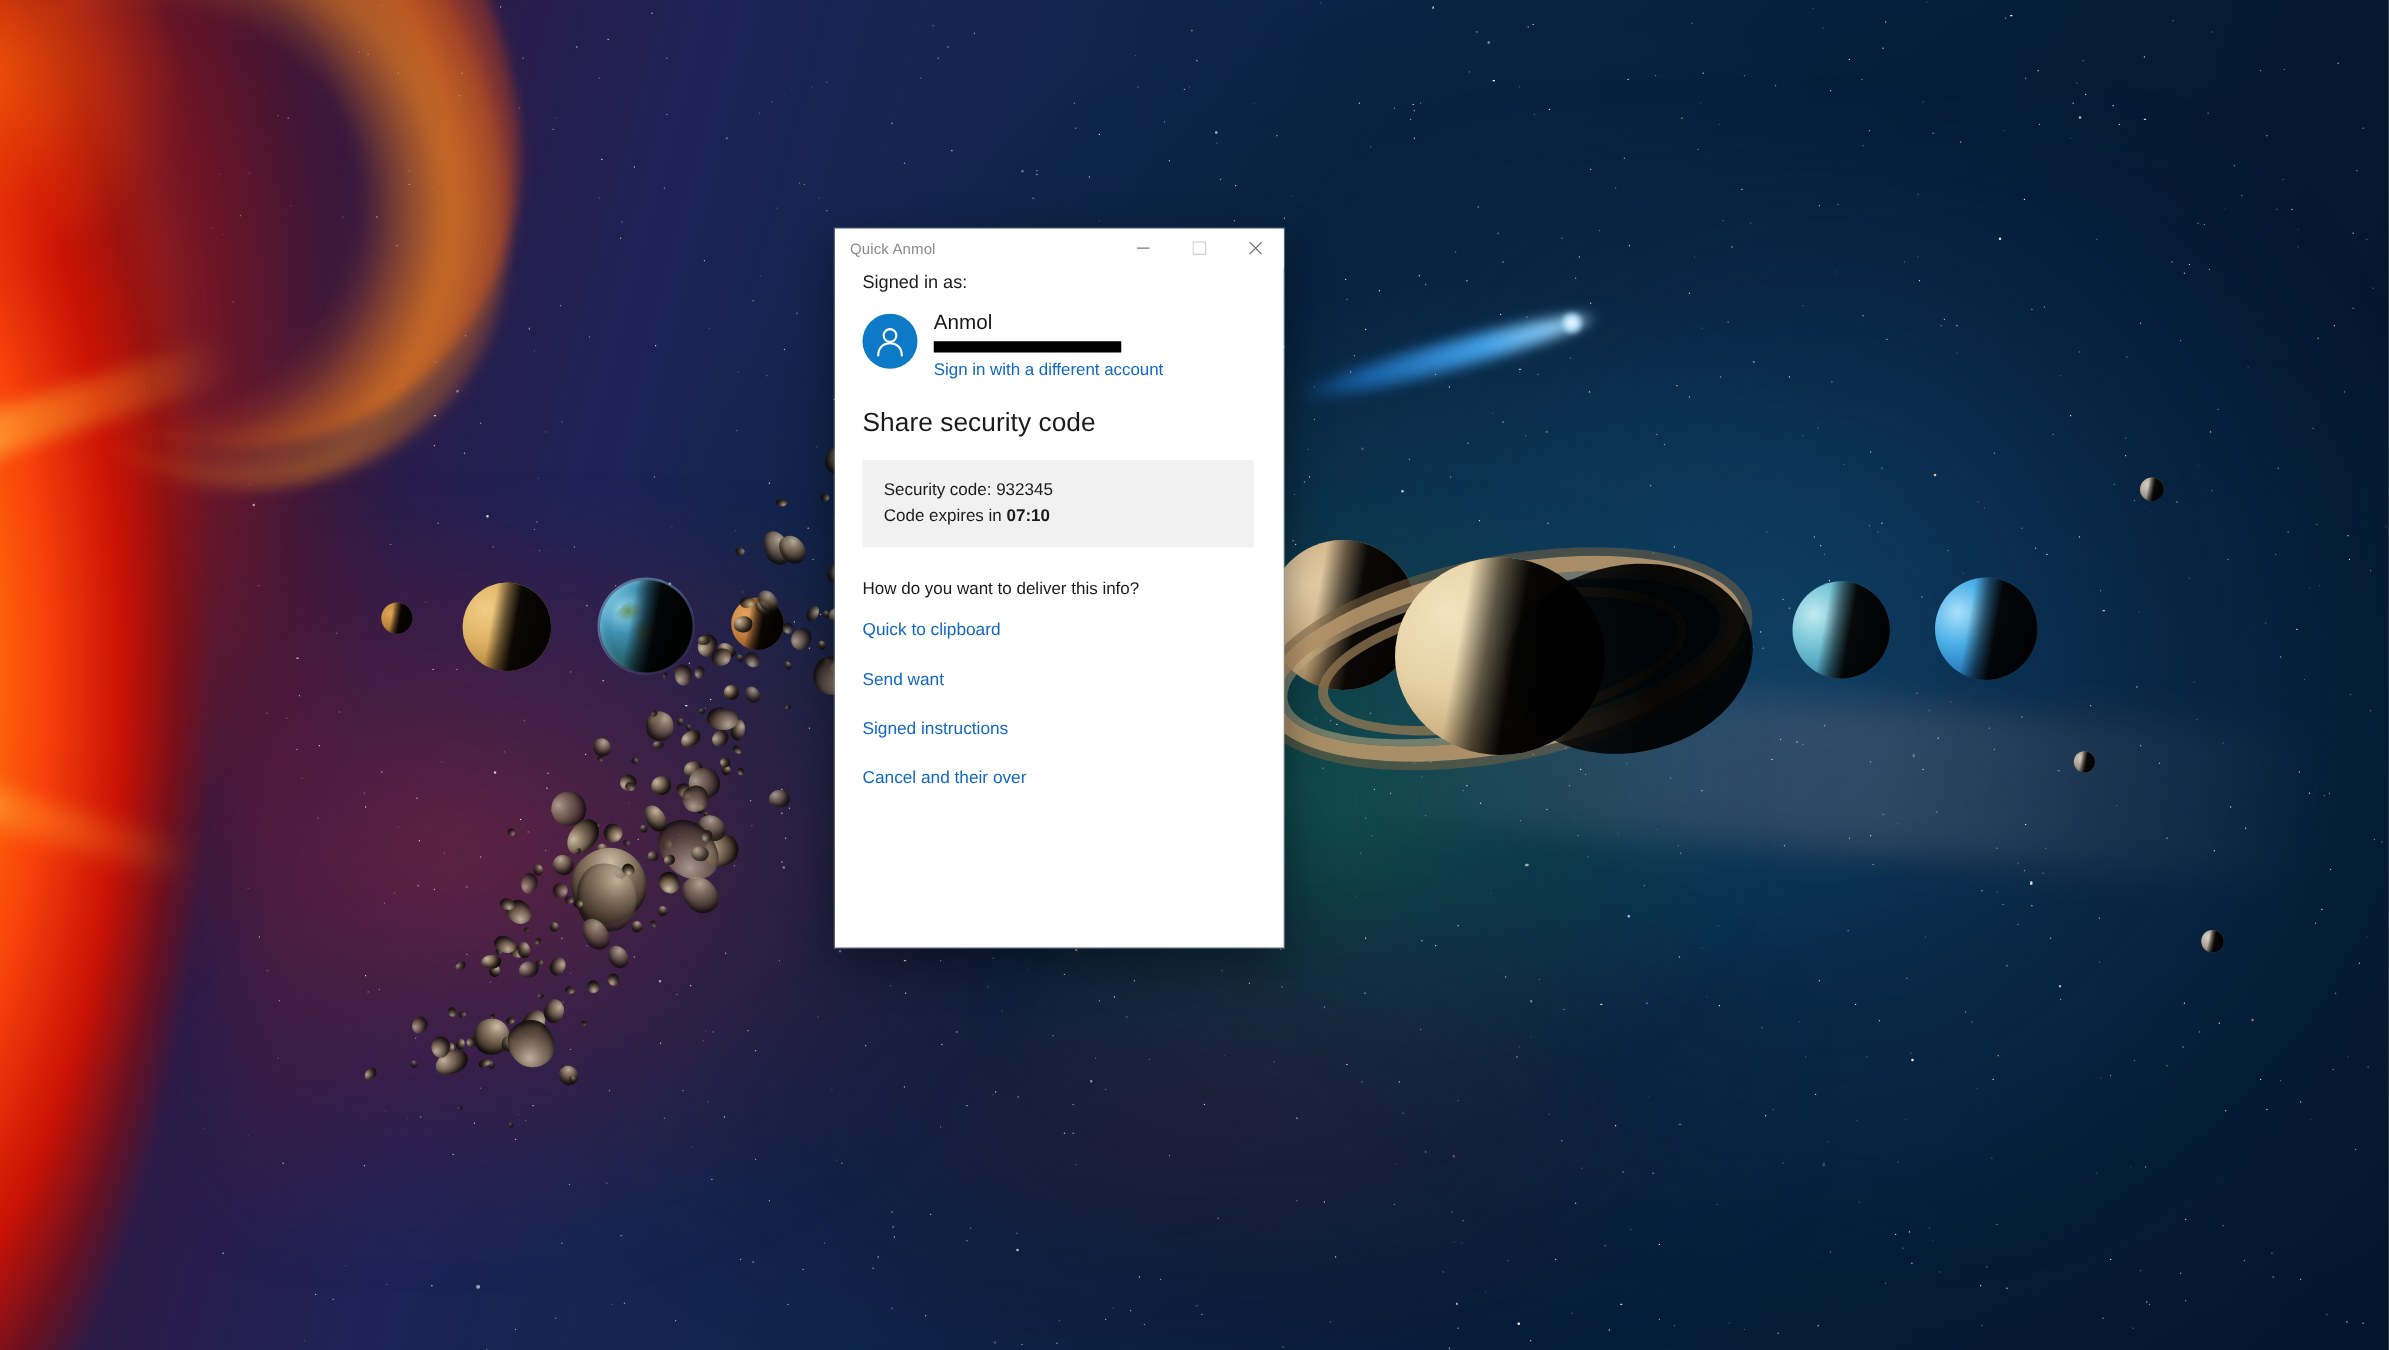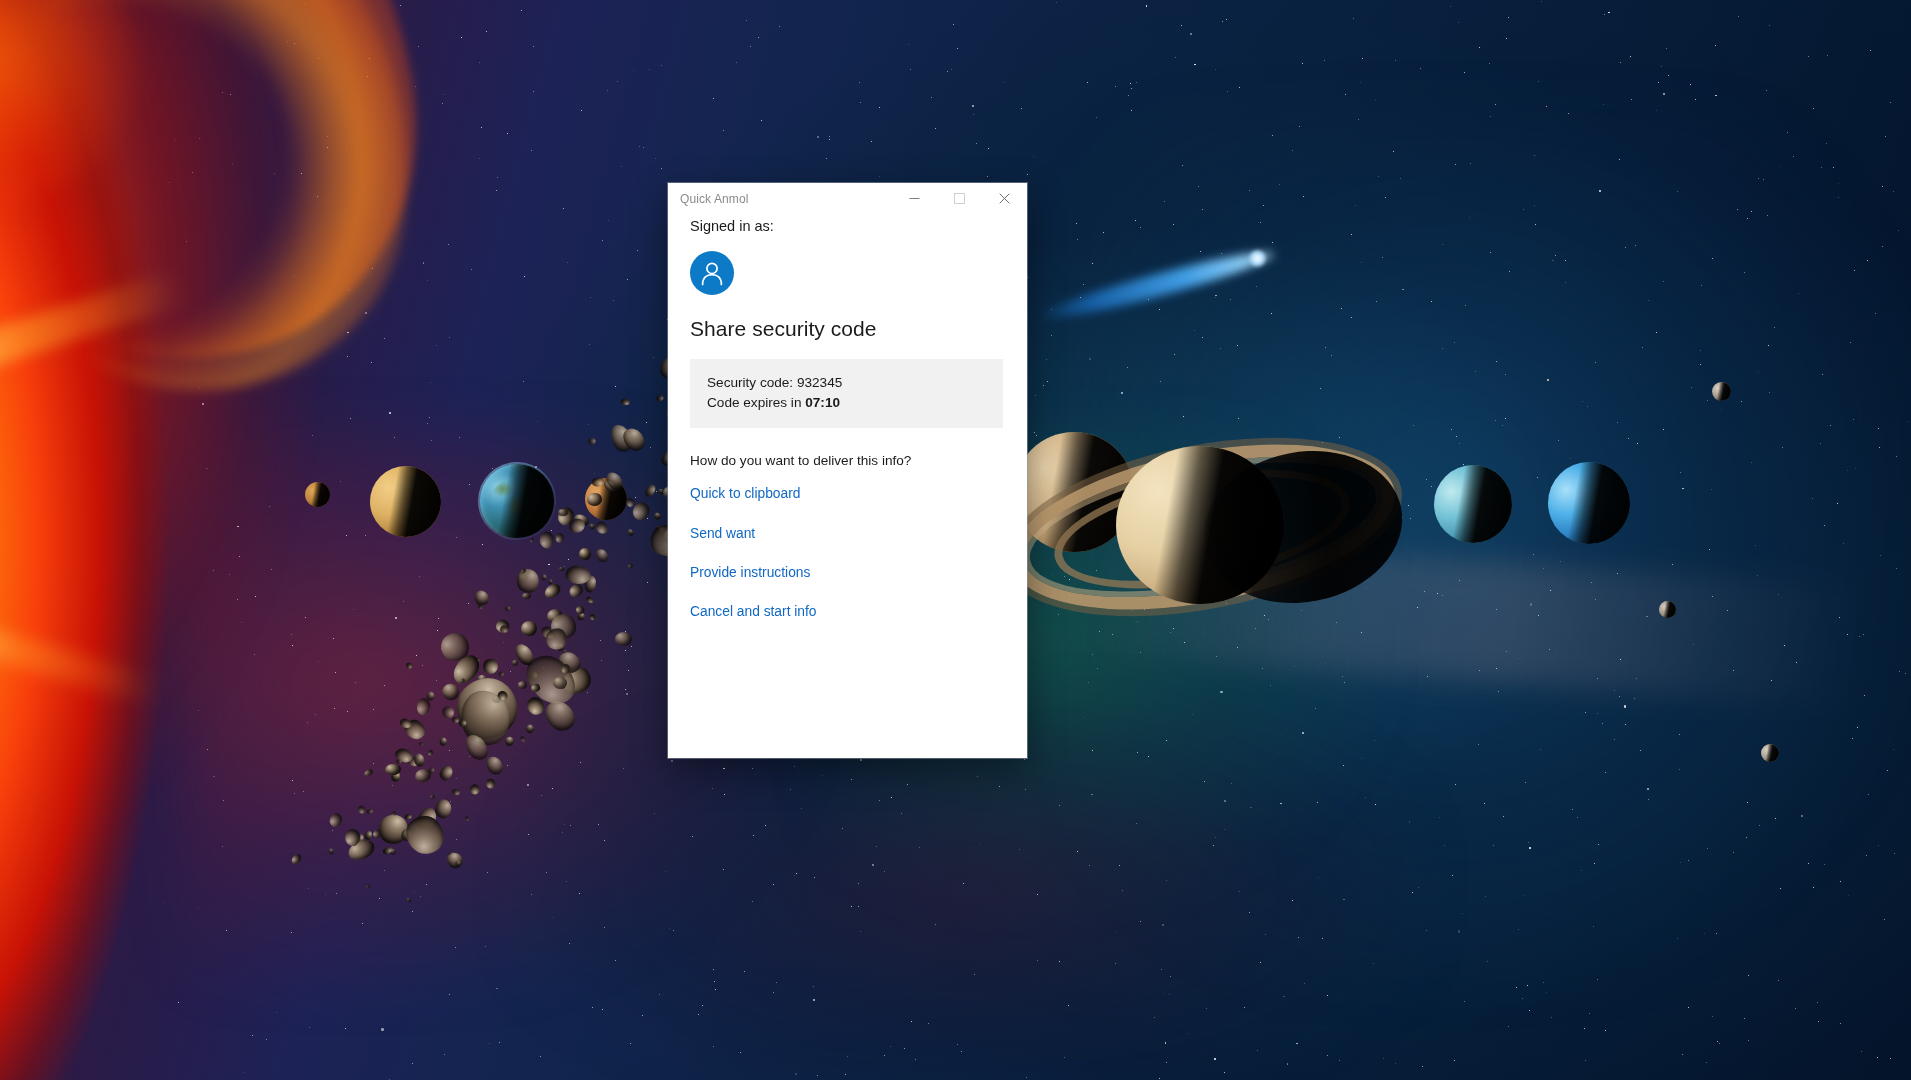--- a/index.html
+++ b/index.html
@@ -1726,38 +1726,43 @@
 
       <div id="account-row">
         <div id="avatar">
           <span>
             <svg width="28" height="28" viewBox="0 0 28 28" aria-hidden="true">
               <circle cx="14" cy="9.4" r="5.1" fill="none" stroke="#ffffff" stroke-width="1.7"></circle>
               <path d="M4.6 25.4 C4.6 18.6 9.0 15.6 14 15.6 C19 15.6 23.4 18.6 23.4 25.4" fill="none" stroke="#ffffff" stroke-width="1.7" stroke-linecap="round"></path>
             </svg>
           </span>
         </div>
+        <div id="account-details">
+          <div id="account-name">Anmol</div>
+          <div id="account-email-redacted"></div>
+          <a id="link-different-account" href="#">Sign in with a different account</a>
+        </div>
       </div>
 
       <h1 id="share-heading">Share security code</h1>
 
 
       <div id="security-code-box">
         <div id="security-code-line">Security code: 932345</div>
         <div id="code-expiry-line">
           <span>Code expires in</span>
           <b>07:10</b>
         </div>
       </div>
 
       <div id="deliver-question">How do you want to deliver this info?</div>
 
       <div id="delivery-options">
         <a class="delivery-link" href="#">Quick to clipboard</a>
         <a class="delivery-link" href="#">Send want</a>
-        <a class="delivery-link" href="#">Provide instructions</a>
-        <a class="delivery-link" href="#">Cancel and start info</a>
+        <a class="delivery-link" href="#">Signed instructions</a>
+        <a class="delivery-link" href="#">Cancel and their over</a>
       </div>
 
     </div>
   </div>
 
 </div>
 
 </body></html>

